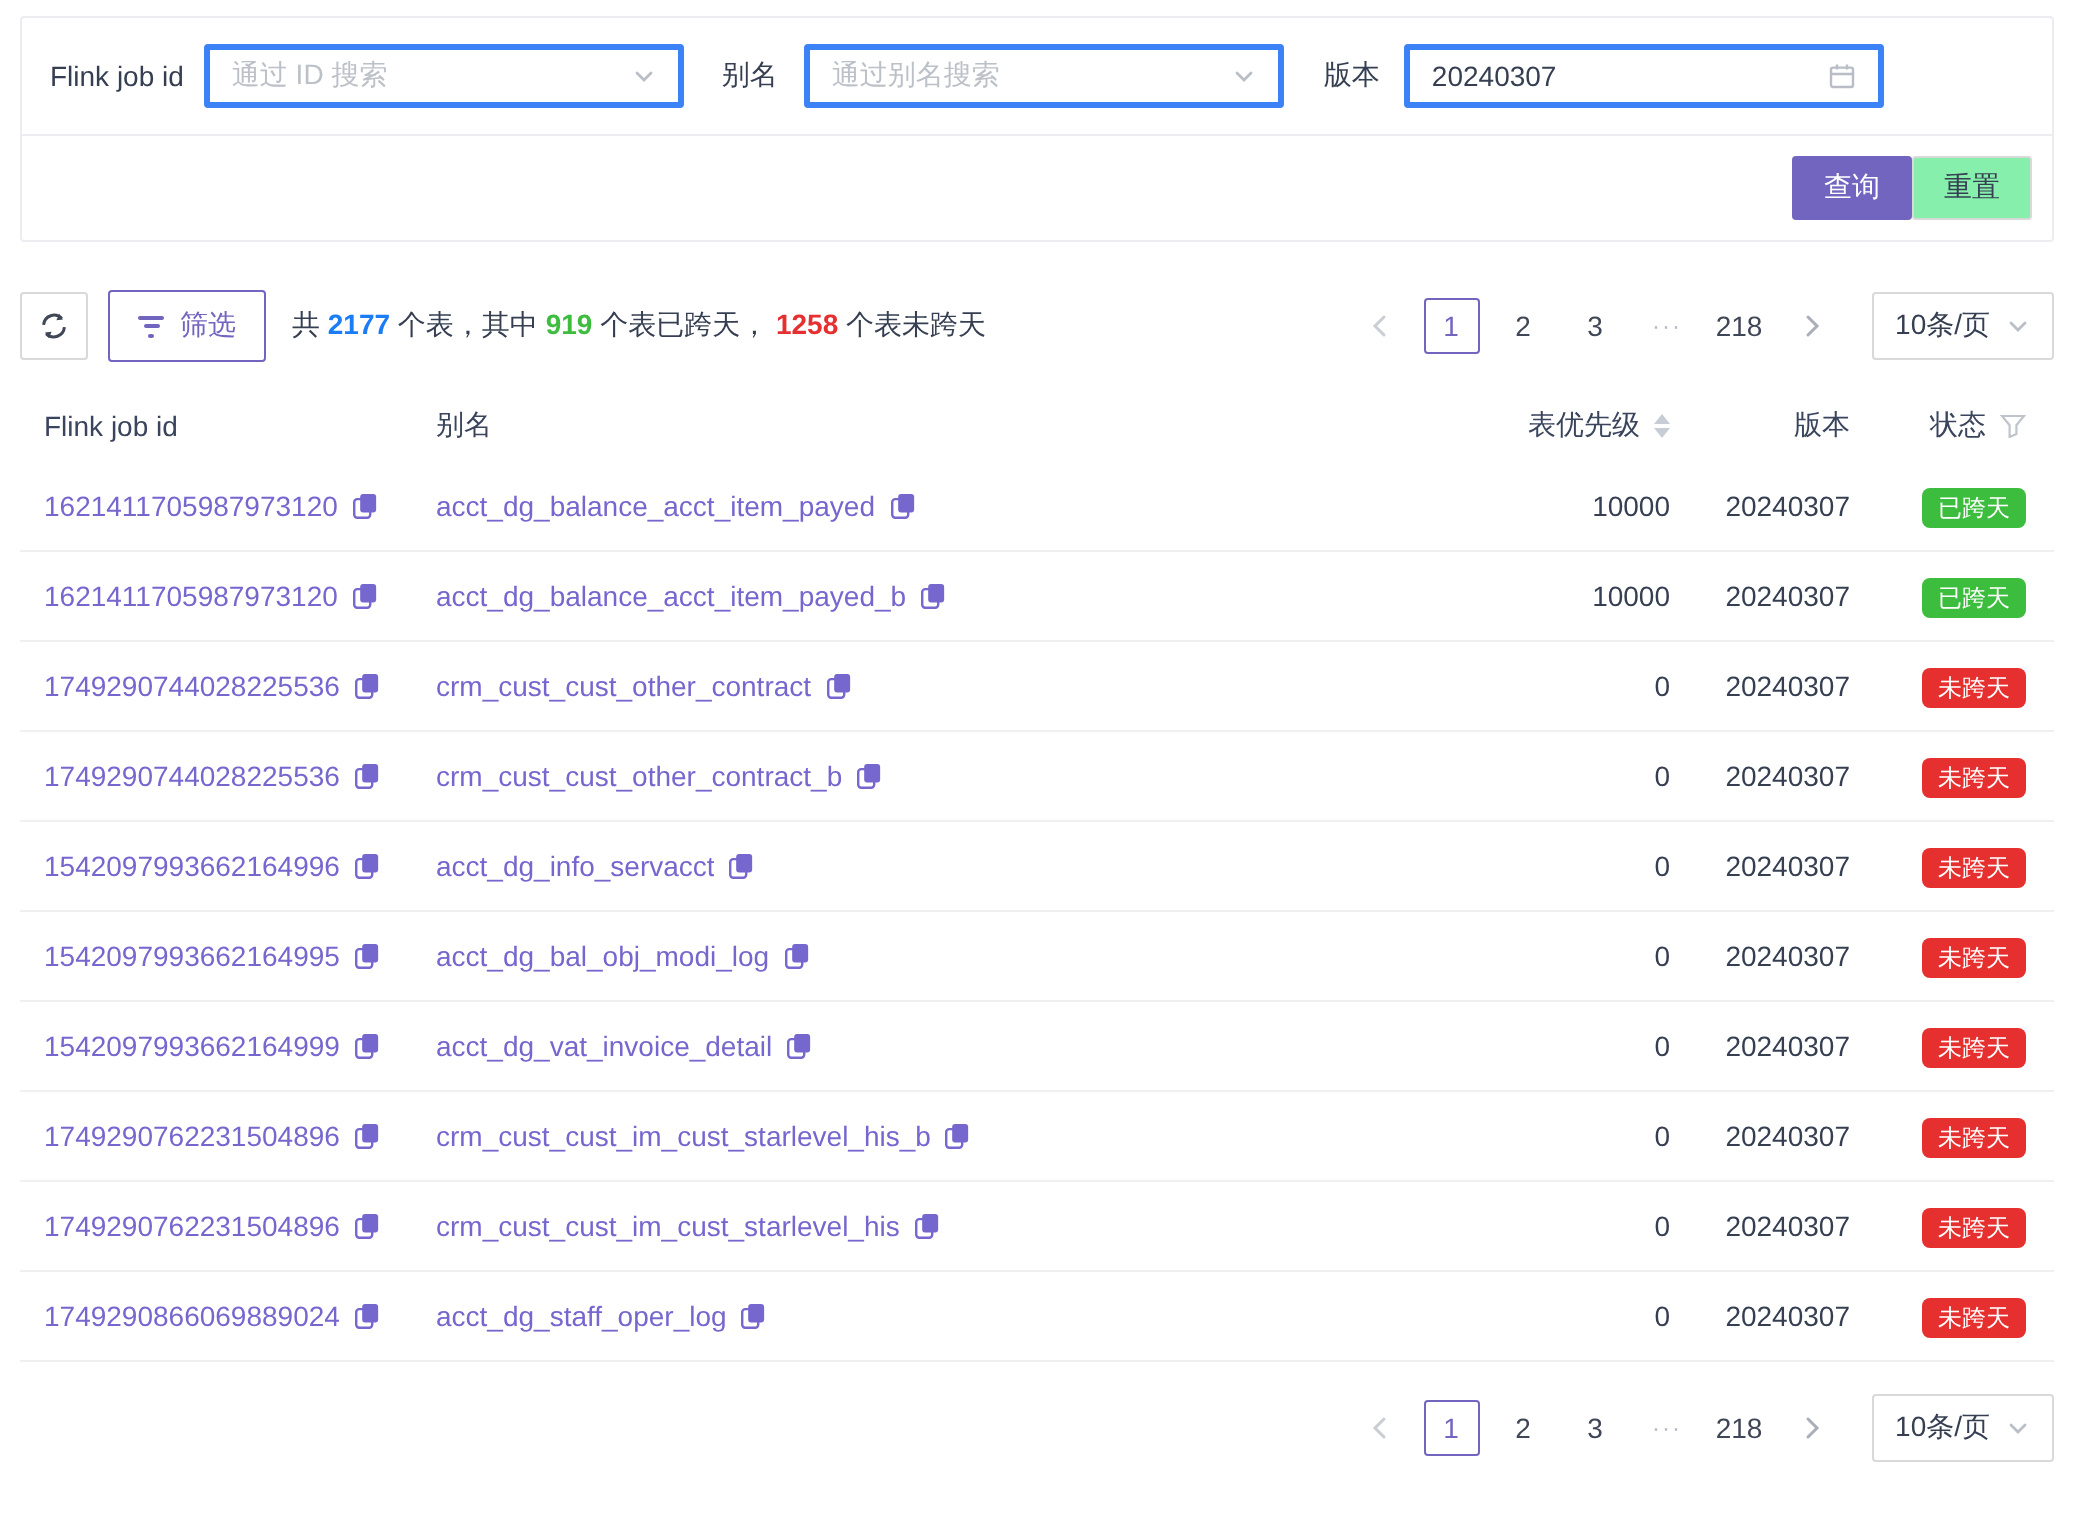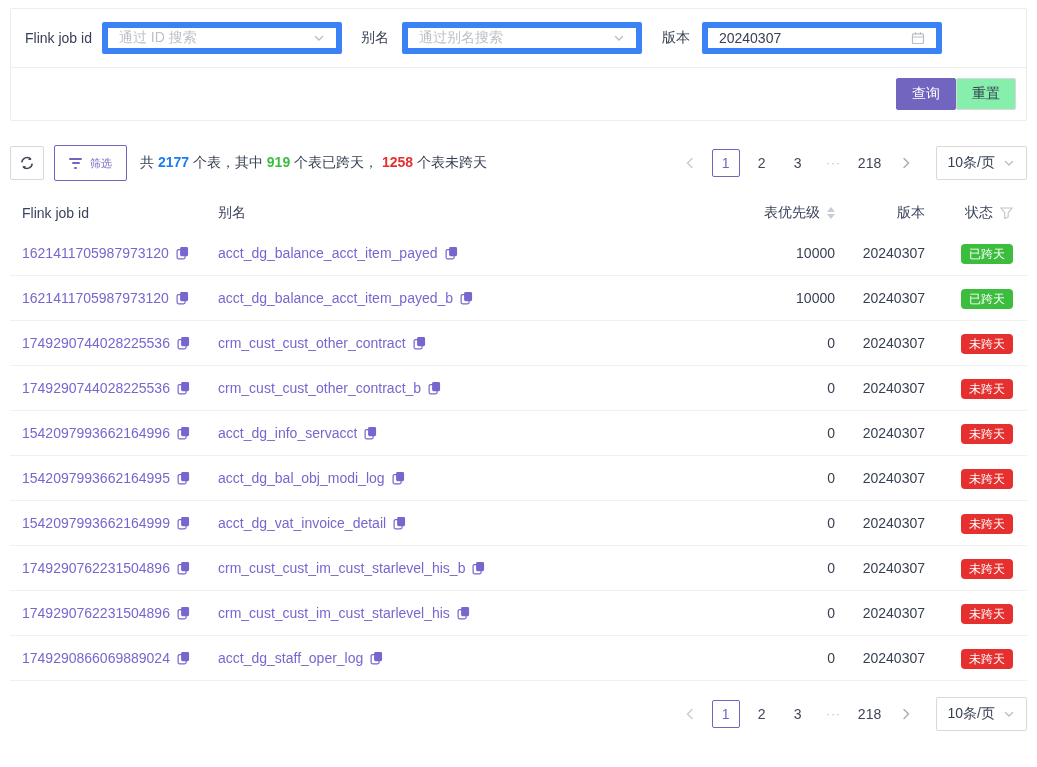--- a/index.html
+++ b/index.html
@@ -5,33 +5,33 @@
   * { box-sizing: border-box; margin: 0; padding: 0; }
   html,body { width:1037px; height:767px; overflow:hidden; background:#fff; }
   body { font-family:"Liberation Sans","DejaVu Sans",sans-serif; font-size:14px; color:var(--text,#363f52); }
   .page { padding:8px 10px; }
 
   
   .card { border:1px solid #ebedf0; border-radius:2px; background:#fff; }
   .card-header { padding:11px 14px; border-bottom:1px solid #ebedf0; font-size:13px; }
   .card-fields { display:flex; align-items:center; padding:13px 14px; border-bottom:1px solid #ebedf0; }
   .f-label { white-space:nowrap; }
-  .sel { height:32px; width:240px; border:6px solid #3b82f6; border-radius:2px; display:flex; align-items:center; padding:0 11px; background:#fff; cursor:pointer; }
+  .sel { height:32px; width:240px; border:3px solid #3b82f6; border-radius:2px; display:flex; align-items:center; padding:0 11px; background:#fff; cursor:pointer; }
   .sel .ph { color:#bcc0c8; flex:1; }
   .sel .val { color:var(--text,#363f52); flex:1; }
   .sel .ico { display:flex; align-items:center; }
   .ml10{margin-left:10px}.ml12{margin-left:12px}.ml13{margin-left:13px}.ml19{margin-left:19px}.ml20{margin-left:20px}
   .card-actions { display:flex; justify-content:flex-end; align-items:flex-end; gap:0; padding:10px 10px; }
   .btn { height:32px; padding:0 15px; border-radius:2px; font-size:14px; cursor:pointer; border:1px solid #d9d9d9; background:#86efac; color:var(--text,#363f52); font-family:inherit; }
   .btn.primary { background:var(--accent,#7265c0); border-color:var(--accent,#7265c0); color:#fff; }
 
   
   .toolbar { display:flex; align-items:center; margin-top:24px; }
   .icon-btn { width:34px; height:34px; border:1px solid #d9d9d9; border-radius:2px; background:#fff; display:flex; align-items:center; justify-content:center; cursor:pointer; }
-  .filter-btn { margin-left:10px; height:36px; display:inline-flex; align-items:center; gap:8px; padding:0 14px; border:1px solid var(--accent,#7265c0); border-radius:2px; background:#fff; color:var(--accent,#7265c0); font-size:11px; cursor:pointer; font-family:inherit;justify-content:space-between; }
+  .filter-btn { margin-left:10px; height:36px; display:inline-flex; align-items:center; gap:8px; padding:0 14px; border:1px solid var(--accent,#7265c0); border-radius:2px; background:#fff; color:var(--accent,#7265c0); font-size:14px; cursor:pointer; font-family:inherit;justify-content:space-between; }
   .flines { display:flex; flex-direction:column; align-items:center; gap:2.5px; }
   .flines i { display:block; height:2px; background:var(--accent,#7265c0); border-radius:1px; }
   .flines i:nth-child(1){width:13px}.flines i:nth-child(2){width:8px}.flines i:nth-child(3){width:3px}
   .summary { margin-left:13px; white-space:nowrap; }
   .num { font-weight:bold;text-align:right; }
   .num.blue { color:var(--blue,#1b7df5); }
   .num.green { color:var(--success,#3dbd3d); }
   .num.red { color:var(--error,#e62f2f); }
 
   

